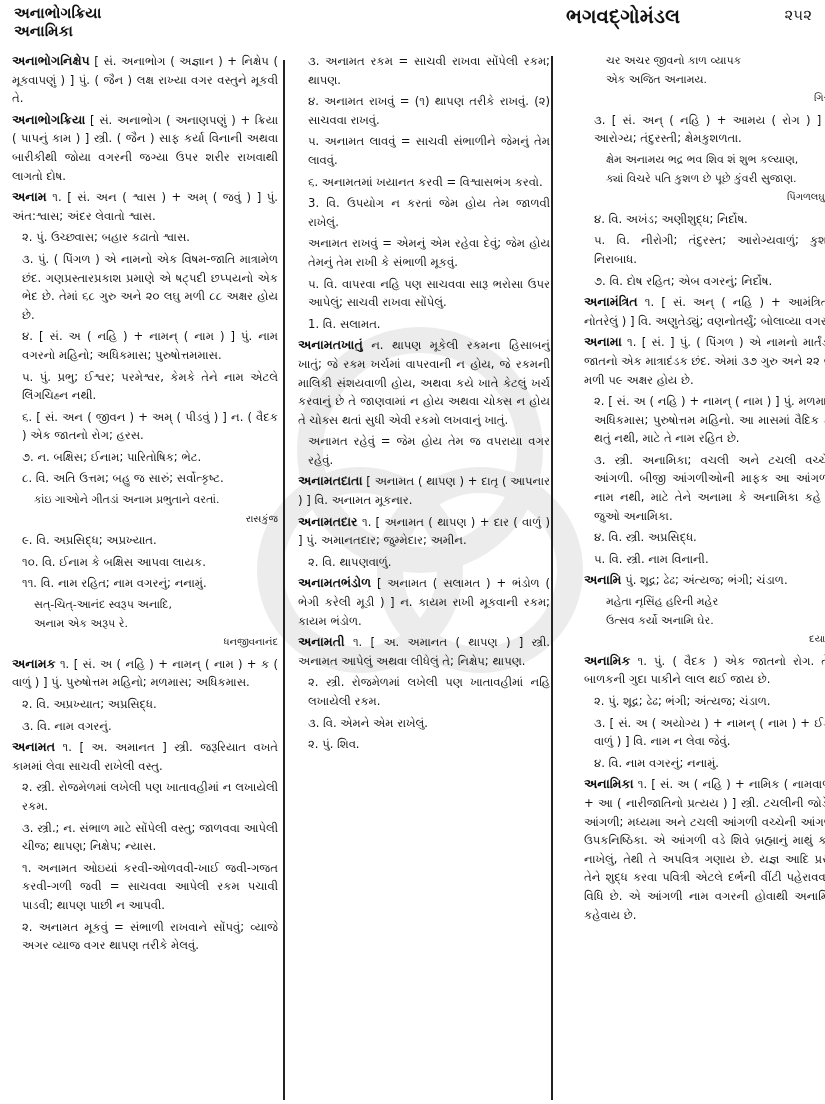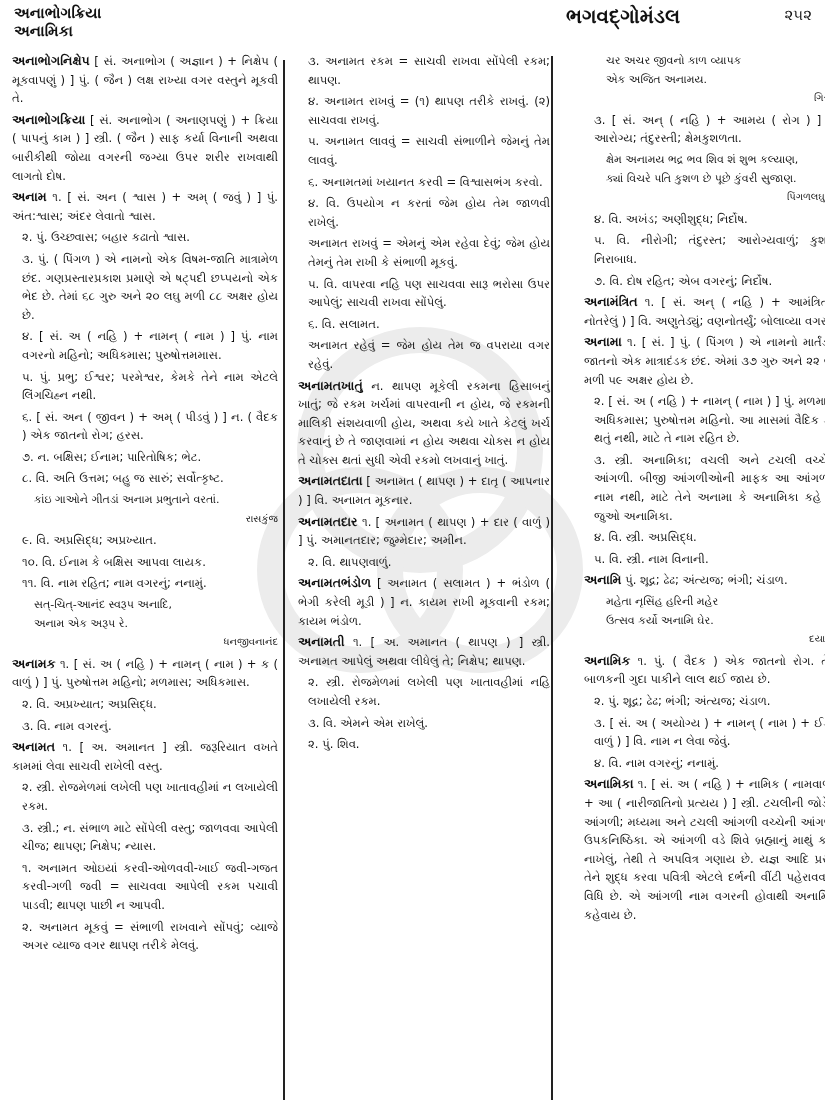--- a/index.html
+++ b/index.html
@@ -76,26 +76,26 @@
     <div class="entry sub">૨. સ્ત્રી. રોજમેળમાં લખેલી પણ ખાતાવહીમાં ન લખાયેલી રકમ.</div>
     <div class="entry sub">૩. સ્ત્રી.; ન. સંભાળ માટે સોંપેલી વસ્તુ; જાળવવા આપેલી ચીજ; થાપણ; નિક્ષેપ; ન્યાસ.</div>
     <div class="entry sub">૧. અનામત ઓઇયાં કરવી-ઓળવવી-ખાઈ જવી-ગજત કરવી-ગળી જવી = સાચવવા આપેલી રકમ પચાવી પાડવી; થાપણ પાછી ન આપવી.</div>
     <div class="entry sub">૨. અનામત મૂકવું = સંભાળી રાખવાને સોંપવું; વ્યાજે અગર વ્યાજ વગર થાપણ તરીકે મેલવું.</div>
   </div>
 <div class="col c2">
     <div class="entry sub">૩. અનામત રકમ = સાચવી રાખવા સોંપેલી રકમ; થાપણ.</div>
     <div class="entry sub">૪. અનામત રાખવું = (૧) થાપણ તરીકે રાખવું. (૨) સાચવવા રાખવું.</div>
     <div class="entry sub">૫. અનામત લાવવું = સાચવી સંભાળીને જેમનું તેમ લાવવું.</div>
     <div class="entry sub">૬. અનામતમાં ખયાનત કરવી = વિશ્વાસભંગ કરવો.</div>
-    <div class="entry sub">૪. વિ. ઉપયોગ ન કરતાં જેમ હોય તેમ જાળવી રાખેલું.</div>
+    <div class="entry sub">3. વિ. ઉપયોગ ન કરતાં જેમ હોય તેમ જાળવી રાખેલું.</div>
     <div class="entry sub">અનામત રાખવું = એમનું એમ રહેવા દેવું; જેમ હોય તેમનું તેમ રાખી કે સંભાળી મૂકવું.</div>
     <div class="entry sub">૫. વિ. વાપરવા નહિ પણ સાચવવા સારૂ ભરોસા ઉપર આપેલું; સાચવી રાખવા સોંપેલું.</div>
-    <div class="entry sub">૬. વિ. સલામત.</div>
+    <div class="entry sub">1. વિ. સલામત.</div>
+    <div class="entry"><span class="hw">અનામતખાતું</span> <span>ન. થાપણ મૂકેલી રકમના હિસાબનું ખાતું; જે રકમ ખર્ચમાં વાપરવાની ન હોય, જે રકમની માલિકી સંશયવાળી હોય, અથવા કયે ખાતે કેટલું ખર્ચ કરવાનું છે તે જાણવામાં ન હોય અથવા ચોક્સ ન હોય તે ચોક્સ થતાં સુધી એવી રકમો લખવાનું ખાતું.</span></div>
     <div class="entry sub">અનામત રહેવું = જેમ હોય તેમ જ વપરાયા વગર રહેવું.</div>
-    <div class="entry"><span class="hw">અનામતખાતું</span> <span>ન. થાપણ મૂકેલી રકમના હિસાબનું ખાતું; જે રકમ ખર્ચમાં વાપરવાની ન હોય, જે રકમની માલિકી સંશયવાળી હોય, અથવા કયે ખાતે કેટલું ખર્ચ કરવાનું છે તે જાણવામાં ન હોય અથવા ચોક્સ ન હોય તે ચોક્સ થતાં સુધી એવી રકમો લખવાનું ખાતું.</span></div>
     <div class="entry"><span class="hw">અનામતદાતા</span> <span>[ અનામત ( થાપણ ) + દાતૃ ( આપનાર ) ] વિ. અનામત મૂકનાર.</span></div>
     <div class="entry"><span class="hw">અનામતદાર</span> <span>૧. [ અનામત ( થાપણ ) + દાર ( વાળું ) ] પું. અમાનતદાર; જુમ્મેદાર; અમીન.</span></div>
     <div class="entry sub">૨. વિ. થાપણવાળું.</div>
     <div class="entry"><span class="hw">અનામતભંડોળ</span> <span>[ અનામત ( સલામત ) + ભંડોળ ( ભેગી કરેલી મૂડી ) ] ન. કાયમ રાખી મૂકવાની રકમ; કાયમ ભંડોળ.</span></div>
     <div class="entry"><span class="hw">અનામતી</span> <span>૧. [ અ. અમાનત ( થાપણ ) ] સ્ત્રી. અનામત આપેલું અથવા લીધેલું તે; નિક્ષેપ; થાપણ.</span></div>
     <div class="entry sub">૨. સ્ત્રી. રોજમેળમાં લખેલી પણ ખાતાવહીમાં નહિ લખાયેલી રકમ.</div>
     <div class="entry sub">૩. વિ. એમને એમ રાખેલું.</div>
     <div class="entry sub">૨. પું. શિવ.</div>
   </div>
 <div class="col c3">

